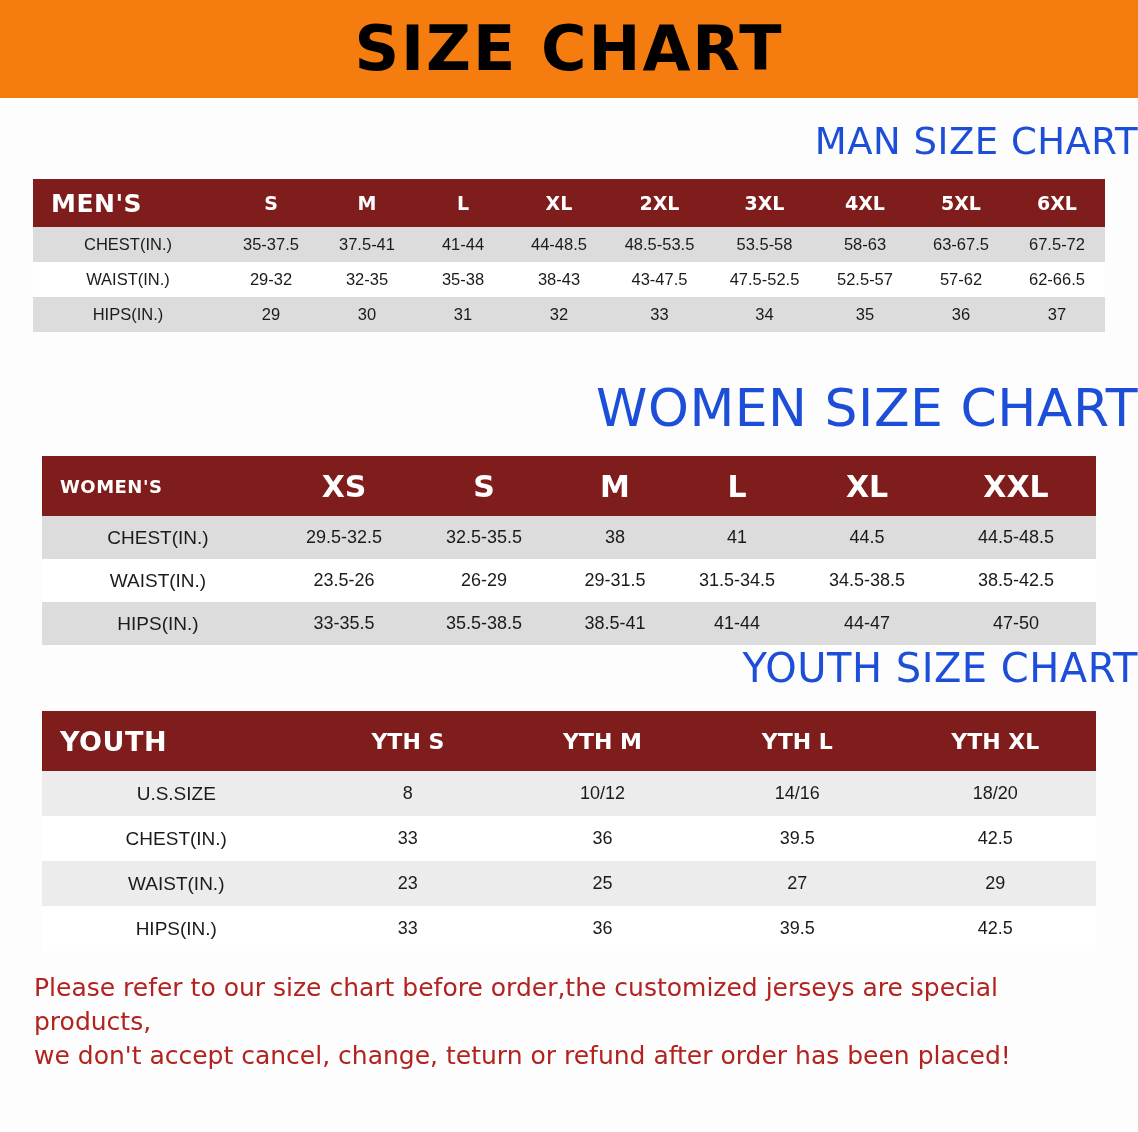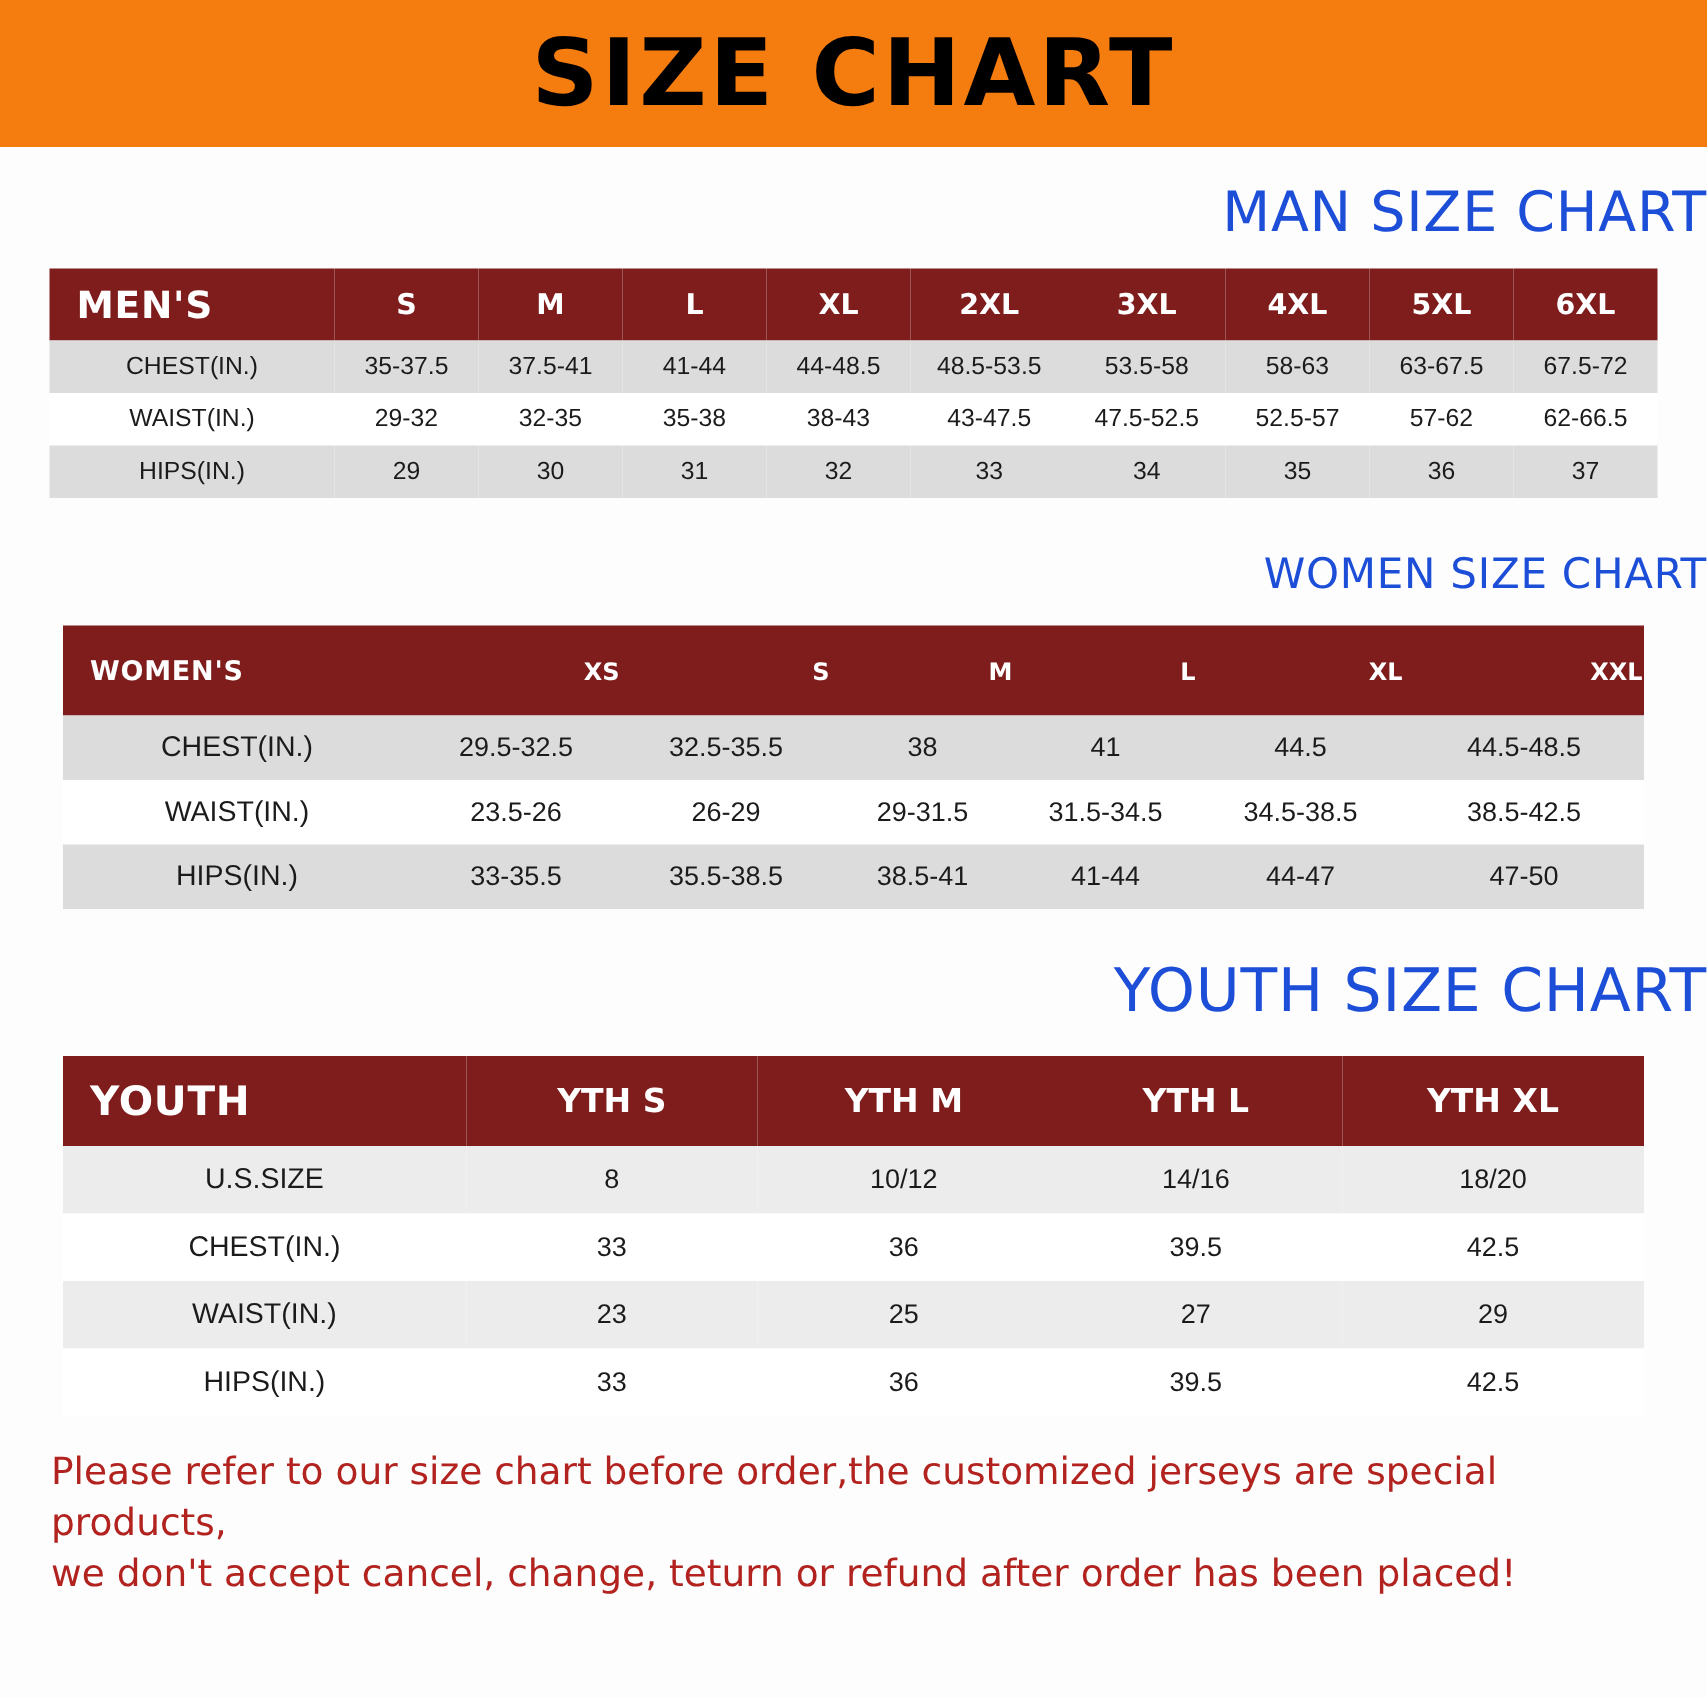--- a/index.html
+++ b/index.html
@@ -41,22 +41,22 @@
 
   
   .section-title {
     text-align: right;
     font-family: "DejaVu Sans", sans-serif;
     font-weight: normal;
     color: #1d4ed8;
     letter-spacing: 0.5px;
   }
   .title-man   { font-size: 37px; margin-top: 22px; margin-bottom: 16px; }
-  .title-women { font-size: 28px; margin-top: 34px; margin-bottom: 18px; }
-  .title-youth { font-size: 40px; margin-top: 32px; margin-bottom: 20px; }
+  .title-women { font-size: 52px; margin-top: 46px; margin-bottom: 18px; }
+  .title-youth { font-size: 40px; margin-bottom: 20px; }
 
   
   table {
     border-collapse: collapse;
     margin: 0 auto;
     table-layout: fixed;
   }
   table.men   { width: 1054px; }
   table.women { width: 1054px; }
   table.youth { width: 1054px; }
@@ -73,21 +73,21 @@
   thead tr {
     background: #7f1d1d;
   }
   thead th {
     color: #ffffff;
     font-family: "DejaVu Sans", sans-serif;
     font-weight: bold;
   }
   .men thead th   { height: 46px; font-size: 19px; }
   .men thead th.rowlabel { font-size: 25px; text-align: left; padding-left: 18px; letter-spacing: 0.5px; }
-  .women thead th { height: 58px; font-size: 16px; text-align: right; }
+  .women thead th { height: 58px; font-size: 30px; }
   .women thead th.rowlabel { font-size: 18px; text-align: left; padding-left: 18px; letter-spacing: 0.5px; }
   .youth thead th { height: 58px; font-size: 22px; }
   .youth thead th.rowlabel { font-size: 27px; text-align: left; padding-left: 18px; letter-spacing: 0.5px; }
 
   
   tbody td.rowlabel {
     text-align: center;
     font-size: 17px;
     color: #1b1b1b;
   }

